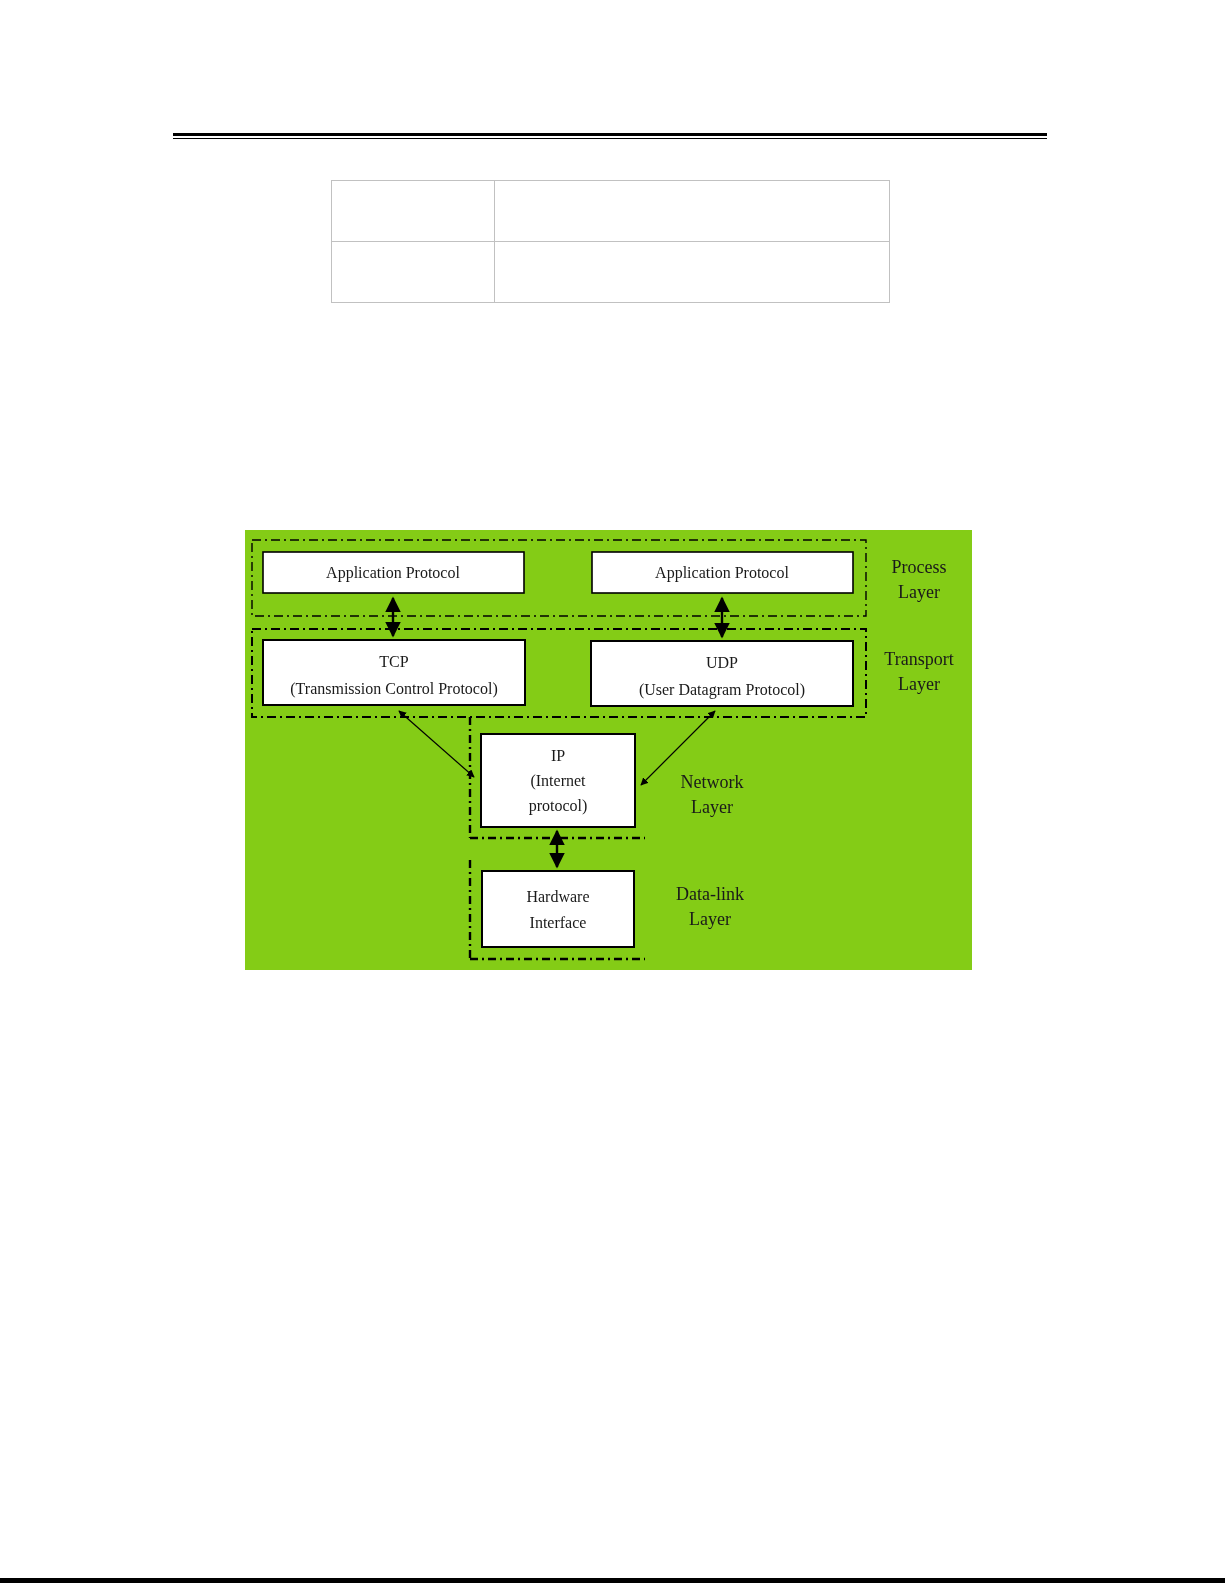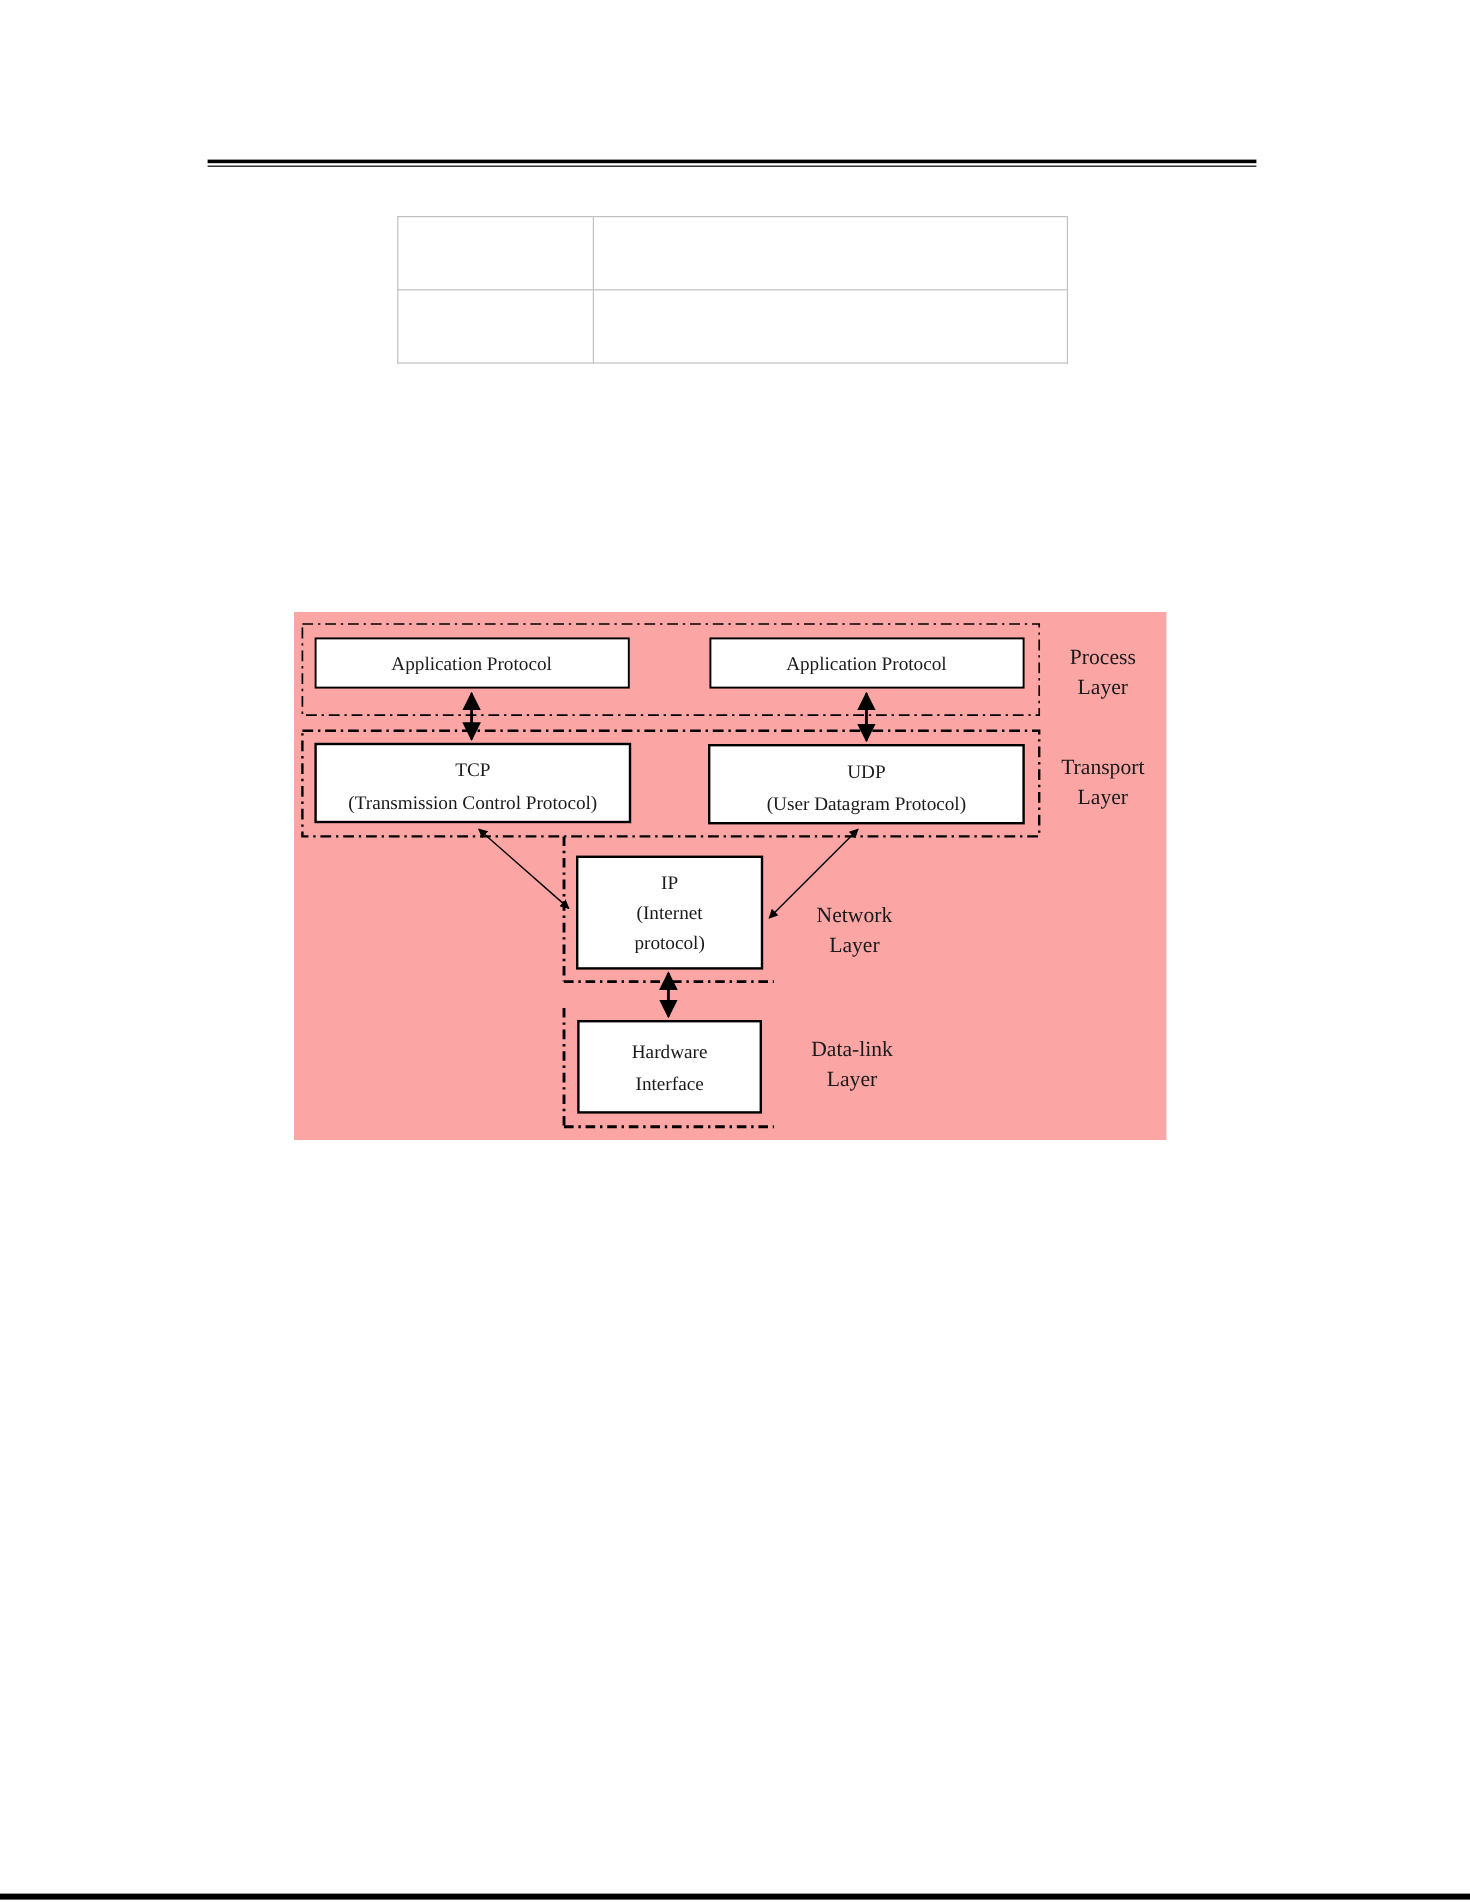--- a/index.html
+++ b/index.html
@@ -28,22 +28,22 @@
   }
   .doc-table td{
     border:1px solid #c1c1c1;
     padding:0;
   }
   .doc-table .c1{width:162px;}
   .doc-table .c2{width:394px;}
   .doc-table tr{height:61px;}
   
   .figure{
-    position:absolute;left:245px;top:510px;width:727px;height:440px;
-    background:#fca5a5;
+    position:absolute;left:245px;top:530px;width:727px;height:440px;
+    background:#84cc16;
   }
   svg text{
     font-family:"Liberation Serif","DejaVu Serif",serif;
     fill:#1a1a1a;
   }
   .boxtxt{font-size:16px;}
   .layertxt{font-size:18px;}
 </style>
 </head>
 <body>

